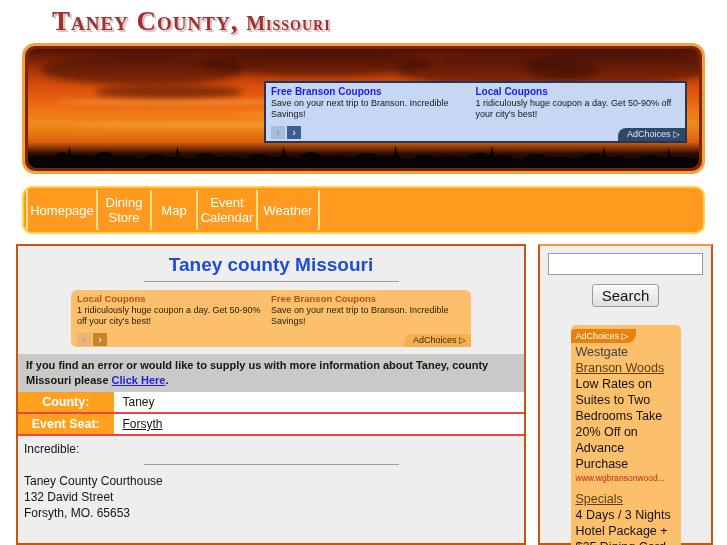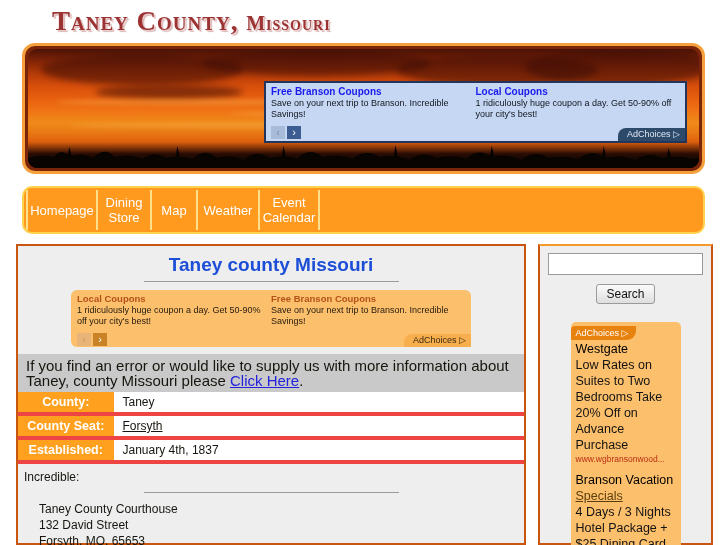--- a/index.html
+++ b/index.html
@@ -171,59 +171,60 @@
     padding: 0 5px 0 9px;
     border-top-left-radius: 8px;
     white-space: nowrap;
   }
 
   
   .notice {
     margin: 7px 0 0 0;
     background: #c9c9c9;
     color: #16160f;
-    font-size: 15px; line-height: 15px;
+    font-size: 11px; line-height: 15px;
     padding: 4px 6px 4px 8px;
+    font-weight: bold;
   }
   .notice a { color: #2222dd; text-decoration: underline; }
 
   
   .info-table { width: 100%; border-collapse: collapse; background: #ffffff; }
-  .info-table td { border-bottom: 4px solid #ef4444; font-size: 12px; margin-top: 24px; }
+  .info-table td { border-bottom: 2px solid #ef4444; font-size: 12px; margin-top: 24px; }
   .info-table td.k {
     width: 96px;
     background: #ffa01e;
     color: #ffffff;
     font-weight: bold;
     font-size: 12.5px;
     text-align: center;
     padding: 3px 4px;
     border-right: 1px solid #ffffff;
   }
   .info-table td.v { padding: 3px 0 3px 8px; color: #16160f; }
   .info-table td.v a { color: #16160f; text-decoration: underline; }
 
   .desc-label { font-size: 12px; color: #16160f; padding: 6px 0 0 6px; }
   .desc-hr { width: 255px; height: 1px; background: #9b9b9b; margin: 8px auto 8px auto; }
-  .desc-body { font-size: 12px; line-height: 16px; color: #16160f; padding-left: 21px; }
+  .desc-body { font-size: 12px; line-height: 16px; color: #16160f; padding-left: 6px; }
 
   
   .side-inner { padding: 7px 8px 0 8px; }
   .search-input {
     width: 100%; height: 22px;
     border: 1px solid #9a9a9a;
     background: #ffffff;
     font-family: "Liberation Sans", sans-serif;
     font-size: 12px;
     padding: 0 4px;
   }
   .search-btn-row { text-align: center; margin-top: 9px; }
   .search-btn {
     font-family: "Liberation Sans", sans-serif;
-    font-size: 12px;
+    font-size: 15px;
     padding: 2px 9px;
     background: linear-gradient(#fbfbfb, #dedede);
     border: 1px solid #9a9a9a;
     border-radius: 3px;
     cursor: pointer;
     color: #111;
   }
   .side-ad {
     position: relative;
     margin: 18px auto 0 auto;
@@ -236,21 +237,21 @@
   .side-adchoices {
     background: #e8820f; color: #ffffff;
     font-size: 9px; line-height: 14px;
     padding: 0 8px 0 5px;
     display: inline-block;
     border-top-left-radius: 4px;
     border-bottom-right-radius: 9px;
     white-space: nowrap;
   }
   .side-ad-txt { padding: 1px 5px 0 5px; font-size: 12.5px; line-height: 16px; color: #141414; }
-  .side-ad-txt .hd { color: #000000; }
+  .side-ad-txt .hd { color: #404040; }
   .side-ad-txt .lnk { color: #5c3f10; text-decoration: underline; display: block; }
   .side-ad-txt .url { color: #bb2f16; font-size: 8.5px; line-height: 12px; }
   .side-ad-txt .gap { height: 7px; }
 </style>
 </head>
 <body>
 
 <div id="page">
 
   <div class="site-title">
@@ -298,22 +299,22 @@
         <div class="arw on">›</div>
       </div>
       <div class="adchoices-blue">AdChoices ▷</div>
     </div>
   </div>
 
   <div class="nav-wrap">
     <div class="nav-item" style="width:72px">Homepage</div>
     <div class="nav-item" style="width:54px">Dining Store</div>
     <div class="nav-item" style="width:36px">Map</div>
+    <div class="nav-item" style="width:60px">Event Calendar</div>
     <div class="nav-item" style="width:62px">Weather</div>
-    <div class="nav-item" style="width:60px">Event Calendar</div>
     <div class="nav-filler"></div>
   </div>
 
   <div class="panel panel-main">
     <div class="page-title">Taney county Missouri</div>
     <div class="hr-soft"></div>
 
     <div class="ad-orange">
       <div class="cols">
         <div class="col">
@@ -336,26 +337,22 @@
       <span>If you find an error or would like to supply us with more information about Taney, county Missouri please </span><a href="#">Click Here</a><span>.</span>
     </div>
 
     <table class="info-table">
       <tbody>
           <tr>
         <td class="k">County:</td>
         <td class="v">Taney</td>
       </tr>
       <tr>
-        <td class="k">County Seat:</td>
+        <td class="k">Event Seat:</td>
         <td class="v"><a href="#">Forsyth</a></td>
-      </tr>
-      <tr>
-        <td class="k">Established:</td>
-        <td class="v">January 4th, 1837</td>
       </tr>
     </tbody>
       </table>
 
     <div class="desc-label">Incredible:</div>
     <div class="desc-hr"></div>
     <div class="desc-body">
       <div>Taney County Courthouse</div>
       <div>132 David Street</div>
       <div>Forsyth, MO. 65653</div>
@@ -366,24 +363,24 @@
     <div class="side-inner">
       <input class="search-input" type="text" placeholder="" style="">
       <div class="search-btn-row">
         <button class="search-btn">Search</button>
       </div>
 
       <div class="side-ad">
         <div class="side-adchoices">AdChoices ▷</div>
         <div class="side-ad-txt">
           <div class="hd">Westgate</div>
+          <a class="lnk" href="#">Branson Woods</a>
           <div>Low Rates on Suites to Two Bedrooms Take 20% Off on Advance Purchase</div>
           <div class="url">www.wgbransonwood...</div>
           <div class="gap"></div>
-          <div class="hd">Branson Vacation</div>
           <a class="lnk" href="#">Specials</a>
           <div>4 Days / 3 Nights Hotel Package + $25 Dining Card</div>
         </div>
       </div>
     </div>
   </div>
 
 </div>
 
 </body></html>

